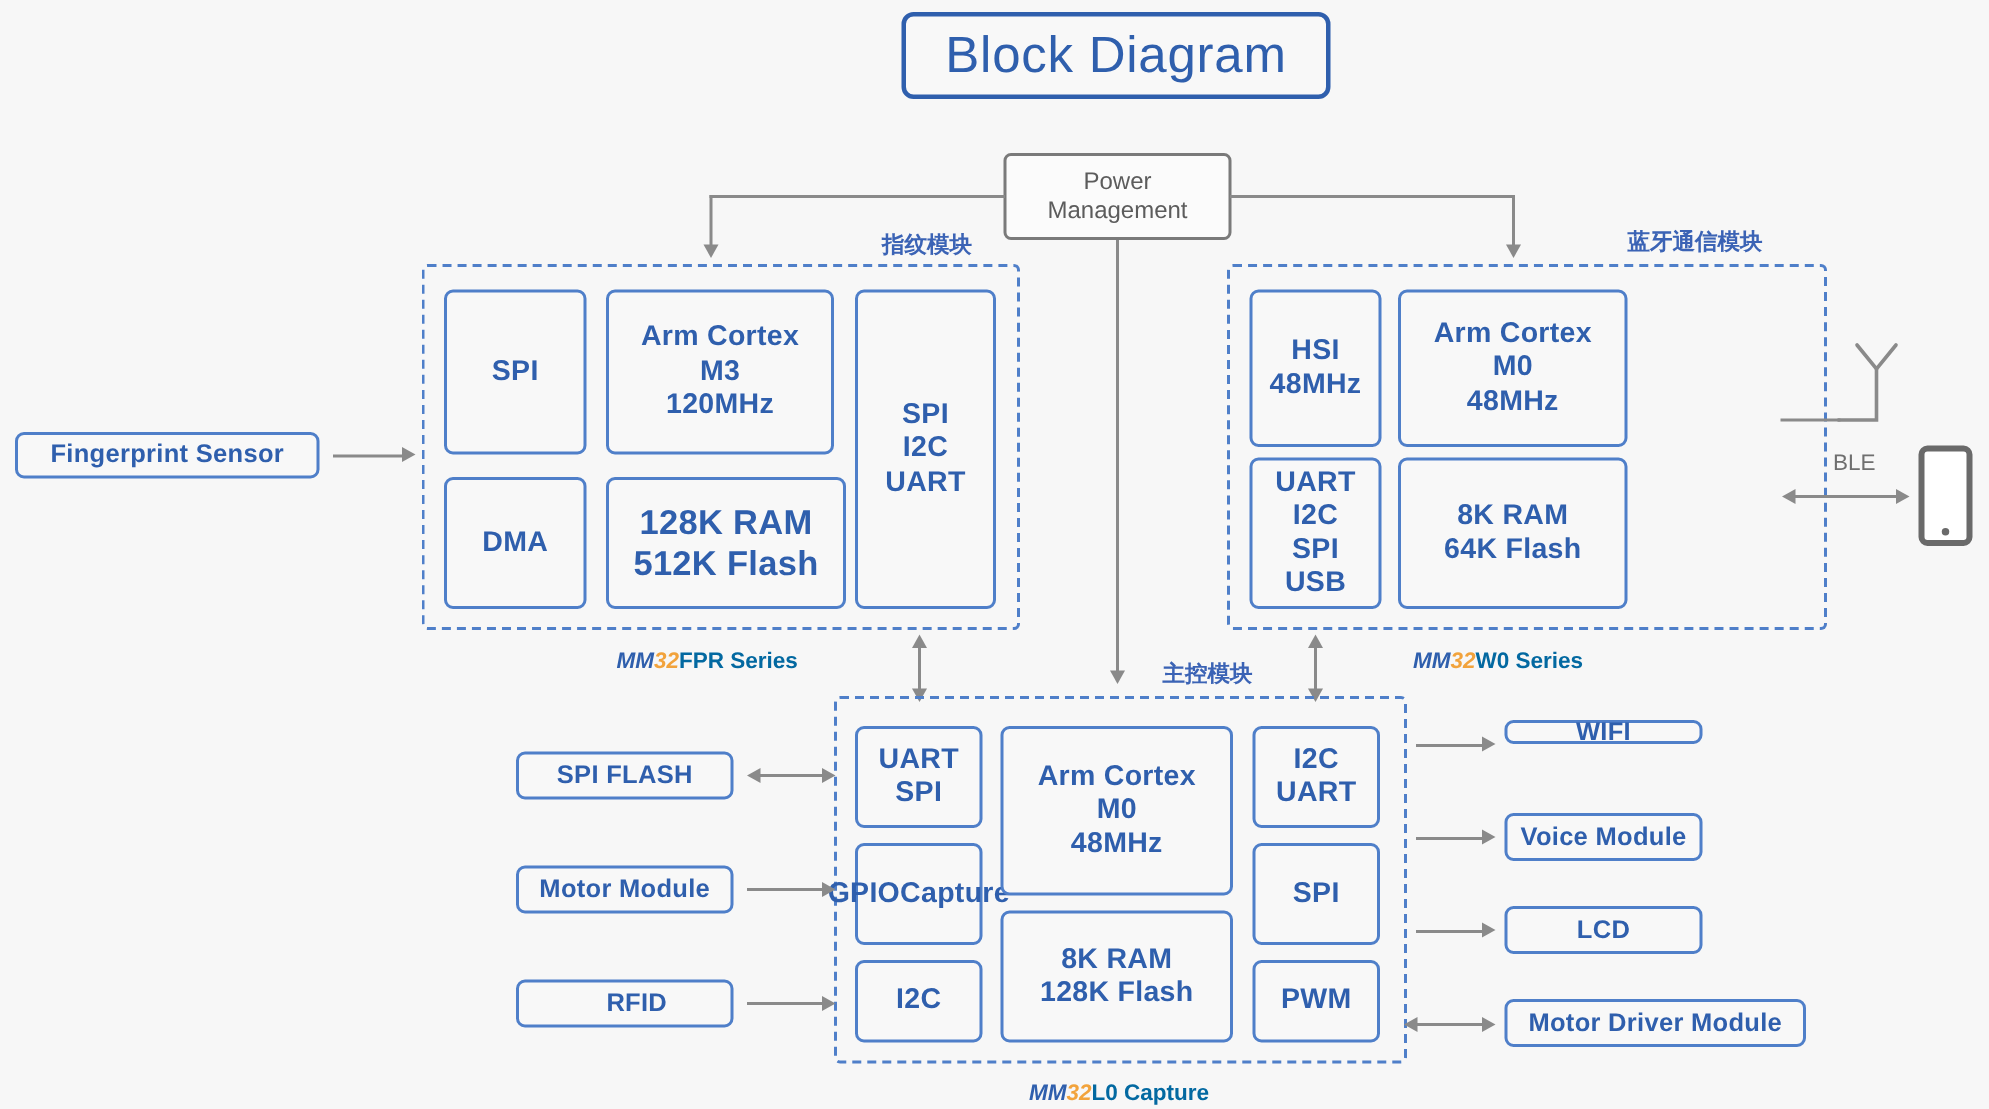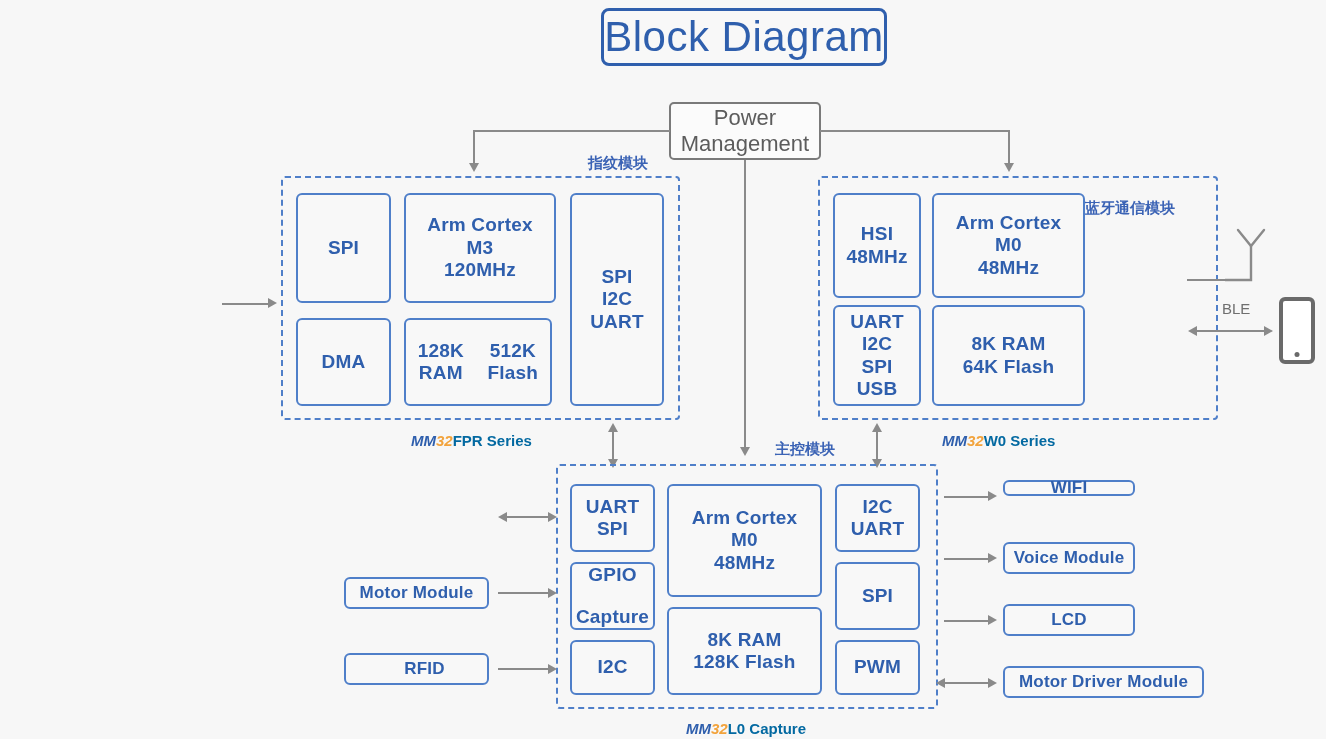--- a/index.html
+++ b/index.html
@@ -24,31 +24,31 @@
     font-weight:700;
     line-height:1.18;
     letter-spacing:.2px;
   }
   .title-box{
     border:3px solid #2f5fad;
     border-radius:8px;
     background:#f8f8f8;
     color:#2f5fad;
     display:flex;align-items:center;justify-content:center;
-    font-size:42px;font-weight:400;
+    font-size:34px;font-weight:400;
     letter-spacing:.5px;
   }
   .gray-box{
     border:2px solid #7a7a7a;
     border-radius:5px;
     background:#fbfbfb;
     color:#5c5c5c;
     display:flex;align-items:center;justify-content:center;
     text-align:center;
-    font-size:22px;font-weight:400;line-height:1.2;
+    font-size:16px;font-weight:400;line-height:1.2;
   }
   
   .dashed{
     border:2.5px dashed #4f7fc9;
     border-radius:4px;
     background:transparent;
   }
   .cn-label{
     color:#3b63b5;font-size:15px;font-weight:700;
     white-space:nowrap;
@@ -100,57 +100,60 @@
   <div class="abs ln-v" style="left:473px;top:130px;height:36px;"></div>
   <div class="abs arrow arr-d" style="left:469px;top:163px;"></div>
 
   <div class="abs ln-h" style="left:820px;top:130px;width:190px;"></div>
   <div class="abs ln-v" style="left:1008px;top:130px;height:36px;"></div>
   <div class="abs arrow arr-d" style="left:1004px;top:163px;"></div>
 
   <div class="abs ln-v" style="left:744px;top:160px;height:290px;"></div>
   <div class="abs arrow arr-d" style="left:740px;top:447px;"></div>
 
+  <div class="abs bbox" style="left:10px;top:288px;width:203px;height:31px;font-size:17px;">
+    <span>Fingerprint Sensor</span>
+  </div>
   <div class="abs ln-h" style="left:222px;top:303px;width:48px;"></div>
   <div class="abs arrow arr-r" style="left:268px;top:298px;"></div>
 
   <div class="abs cn-label" style="left:588px;top:154px;">指纹模块</div>
 
   <div class="abs dashed" style="left:281px;top:176px;width:399px;height:244px;"></div>
 
   <div class="abs bbox" style="left:296px;top:193px;width:95px;height:110px;font-size:19px;">
     <span>SPI</span>
   </div>
   <div class="abs bbox" style="left:296px;top:318px;width:95px;height:88px;font-size:19px;">
     <span>DMA</span>
   </div>
   <div class="abs bbox" style="left:404px;top:193px;width:152px;height:110px;font-size:19px;flex-direction:column;">
     <span>Arm Cortex</span>
     <span>M3</span>
     <span>120MHz</span>
   </div>
-  <div class="abs bbox" style="left:404px;top:318px;width:148px;height:88px;font-size:19px;">
+  <div class="abs bbox" style="left:404px;top:318px;width:160px;height:88px;font-size:23px;flex-direction:column;">
     <span>128K RAM</span>
     <span>512K Flash</span>
   </div>
   <div class="abs bbox" style="left:570px;top:193px;width:94px;height:213px;font-size:19px;flex-direction:column;">
     <span>SPI</span>
     <span>I2C</span>
     <span>UART</span>
   </div>
 
   <div class="abs series" style="left:411px;top:432px;">
     <span class="mm">MM</span><span class="n32">32</span><span class="rest">FPR Series</span>
   </div>
 
   <div class="abs ln-v" style="left:612px;top:428px;height:34px;"></div>
   <div class="abs arrow arr-u" style="left:608px;top:423px;"></div>
   <div class="abs arrow arr-d" style="left:608px;top:459px;"></div>
 
-  <div class="abs cn-label" style="left:1085px;top:152px;margin-top:47px;">蓝牙通信模块</div>
+  <div class="abs cn-label" style="left:1085px;top:152px;">蓝牙通信模块</div>
 
   <div class="abs dashed" style="left:818px;top:176px;width:400px;height:244px;"></div>
 
   <div class="abs bbox" style="left:833px;top:193px;width:88px;height:105px;font-size:19px;flex-direction:column;">
     <span>HSI</span>
     <span>48MHz</span>
   </div>
   <div class="abs bbox" style="left:833px;top:305px;width:88px;height:101px;font-size:19px;flex-direction:column;">
     <span>UART</span>
     <span>I2C</span>
@@ -193,21 +196,21 @@
   </div>
 
   <div class="abs cn-label" style="left:775px;top:440px;">主控模块</div>
 
   <div class="abs dashed" style="left:556px;top:464px;width:382px;height:245px;"></div>
 
   <div class="abs bbox" style="left:570px;top:484px;width:85px;height:68px;font-size:19px;flex-direction:column;">
     <span>UART</span>
     <span>SPI</span>
   </div>
-  <div class="abs bbox" style="left:570px;top:562px;width:85px;height:68px;font-size:19px;flex-direction:column;justify-content:space-between;">
+  <div class="abs bbox" style="left:570px;top:562px;width:85px;height:68px;font-size:19px;">
     <span>GPIO</span>
     <span>Capture</span>
   </div>
   <div class="abs bbox" style="left:570px;top:640px;width:85px;height:55px;font-size:19px;">
     <span>I2C</span>
   </div>
 
   <div class="abs bbox" style="left:667px;top:484px;width:155px;height:113px;font-size:19px;flex-direction:column;">
     <span>Arm Cortex</span>
     <span>M0</span>
@@ -226,20 +229,23 @@
     <span>SPI</span>
   </div>
   <div class="abs bbox" style="left:835px;top:640px;width:85px;height:55px;font-size:19px;">
     <span>PWM</span>
   </div>
 
   <div class="abs series" style="left:686px;top:720px;">
     <span class="mm">MM</span><span class="n32">32</span><span class="rest">L0 Capture</span>
   </div>
 
+  <div class="abs bbox" style="left:344px;top:501px;width:145px;height:32px;font-size:17px;">
+    <span>SPI FLASH</span>
+  </div>
   <div class="abs ln-h" style="left:506px;top:516px;width:46px;"></div>
   <div class="abs arrow arr-l" style="left:498px;top:512px;"></div>
   <div class="abs arrow arr-r" style="left:548px;top:512px;"></div>
 
   <div class="abs bbox" style="left:344px;top:577px;width:145px;height:32px;font-size:17px;">
     <span>Motor Module</span>
   </div>
   <div class="abs ln-h" style="left:498px;top:592px;width:52px;"></div>
   <div class="abs arrow arr-r" style="left:548px;top:588px;"></div>
 

